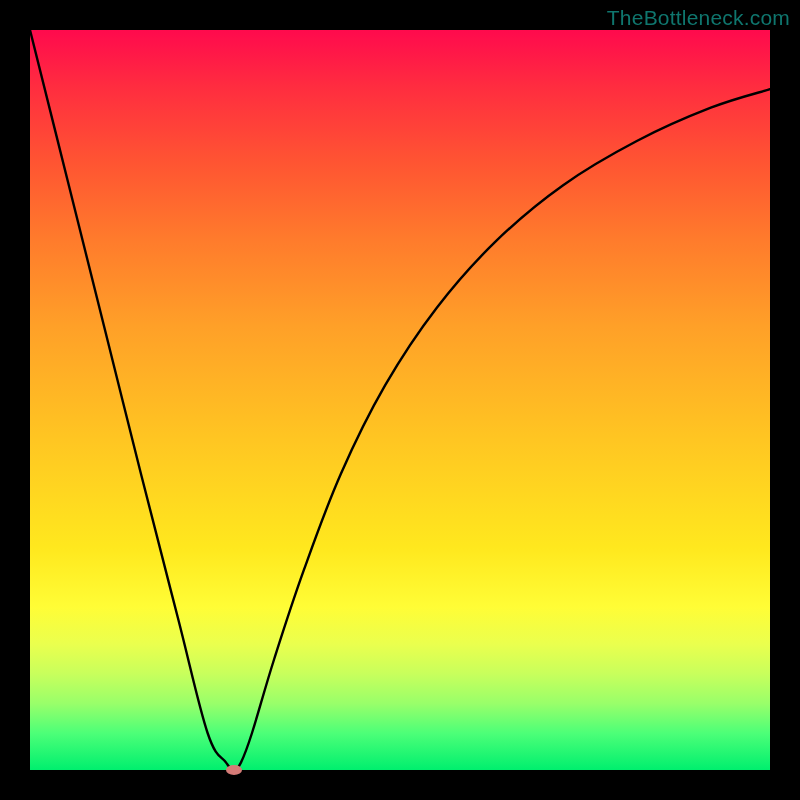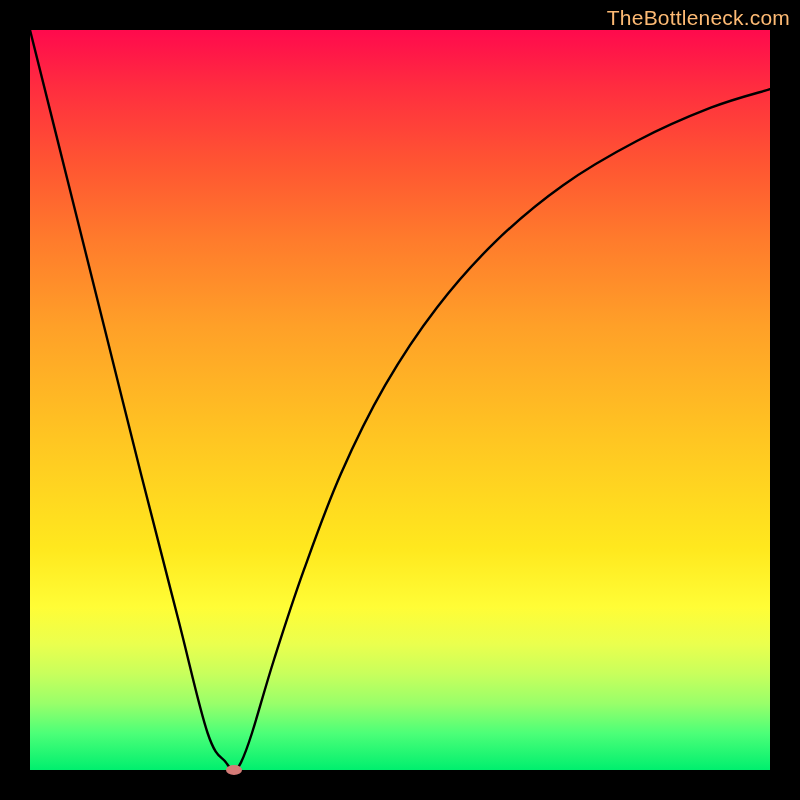--- a/index.html
+++ b/index.html
@@ -39,21 +39,21 @@
     left: 0;
     top: 0;
     width: 740px;
     height: 740px;
     overflow: visible;
   }
   .watermark {
     position: absolute;
     top: 6px;
     right: 10px;
-    color: #fdba74;
+    color: #0f766e;
     font-size: 21px;
     letter-spacing: 0.2px;
     font-weight: 400;
     user-select: none;
   }
   .min-dot {
     position: absolute;
     width: 16px;
     height: 10px;
     background: #d57b77;

